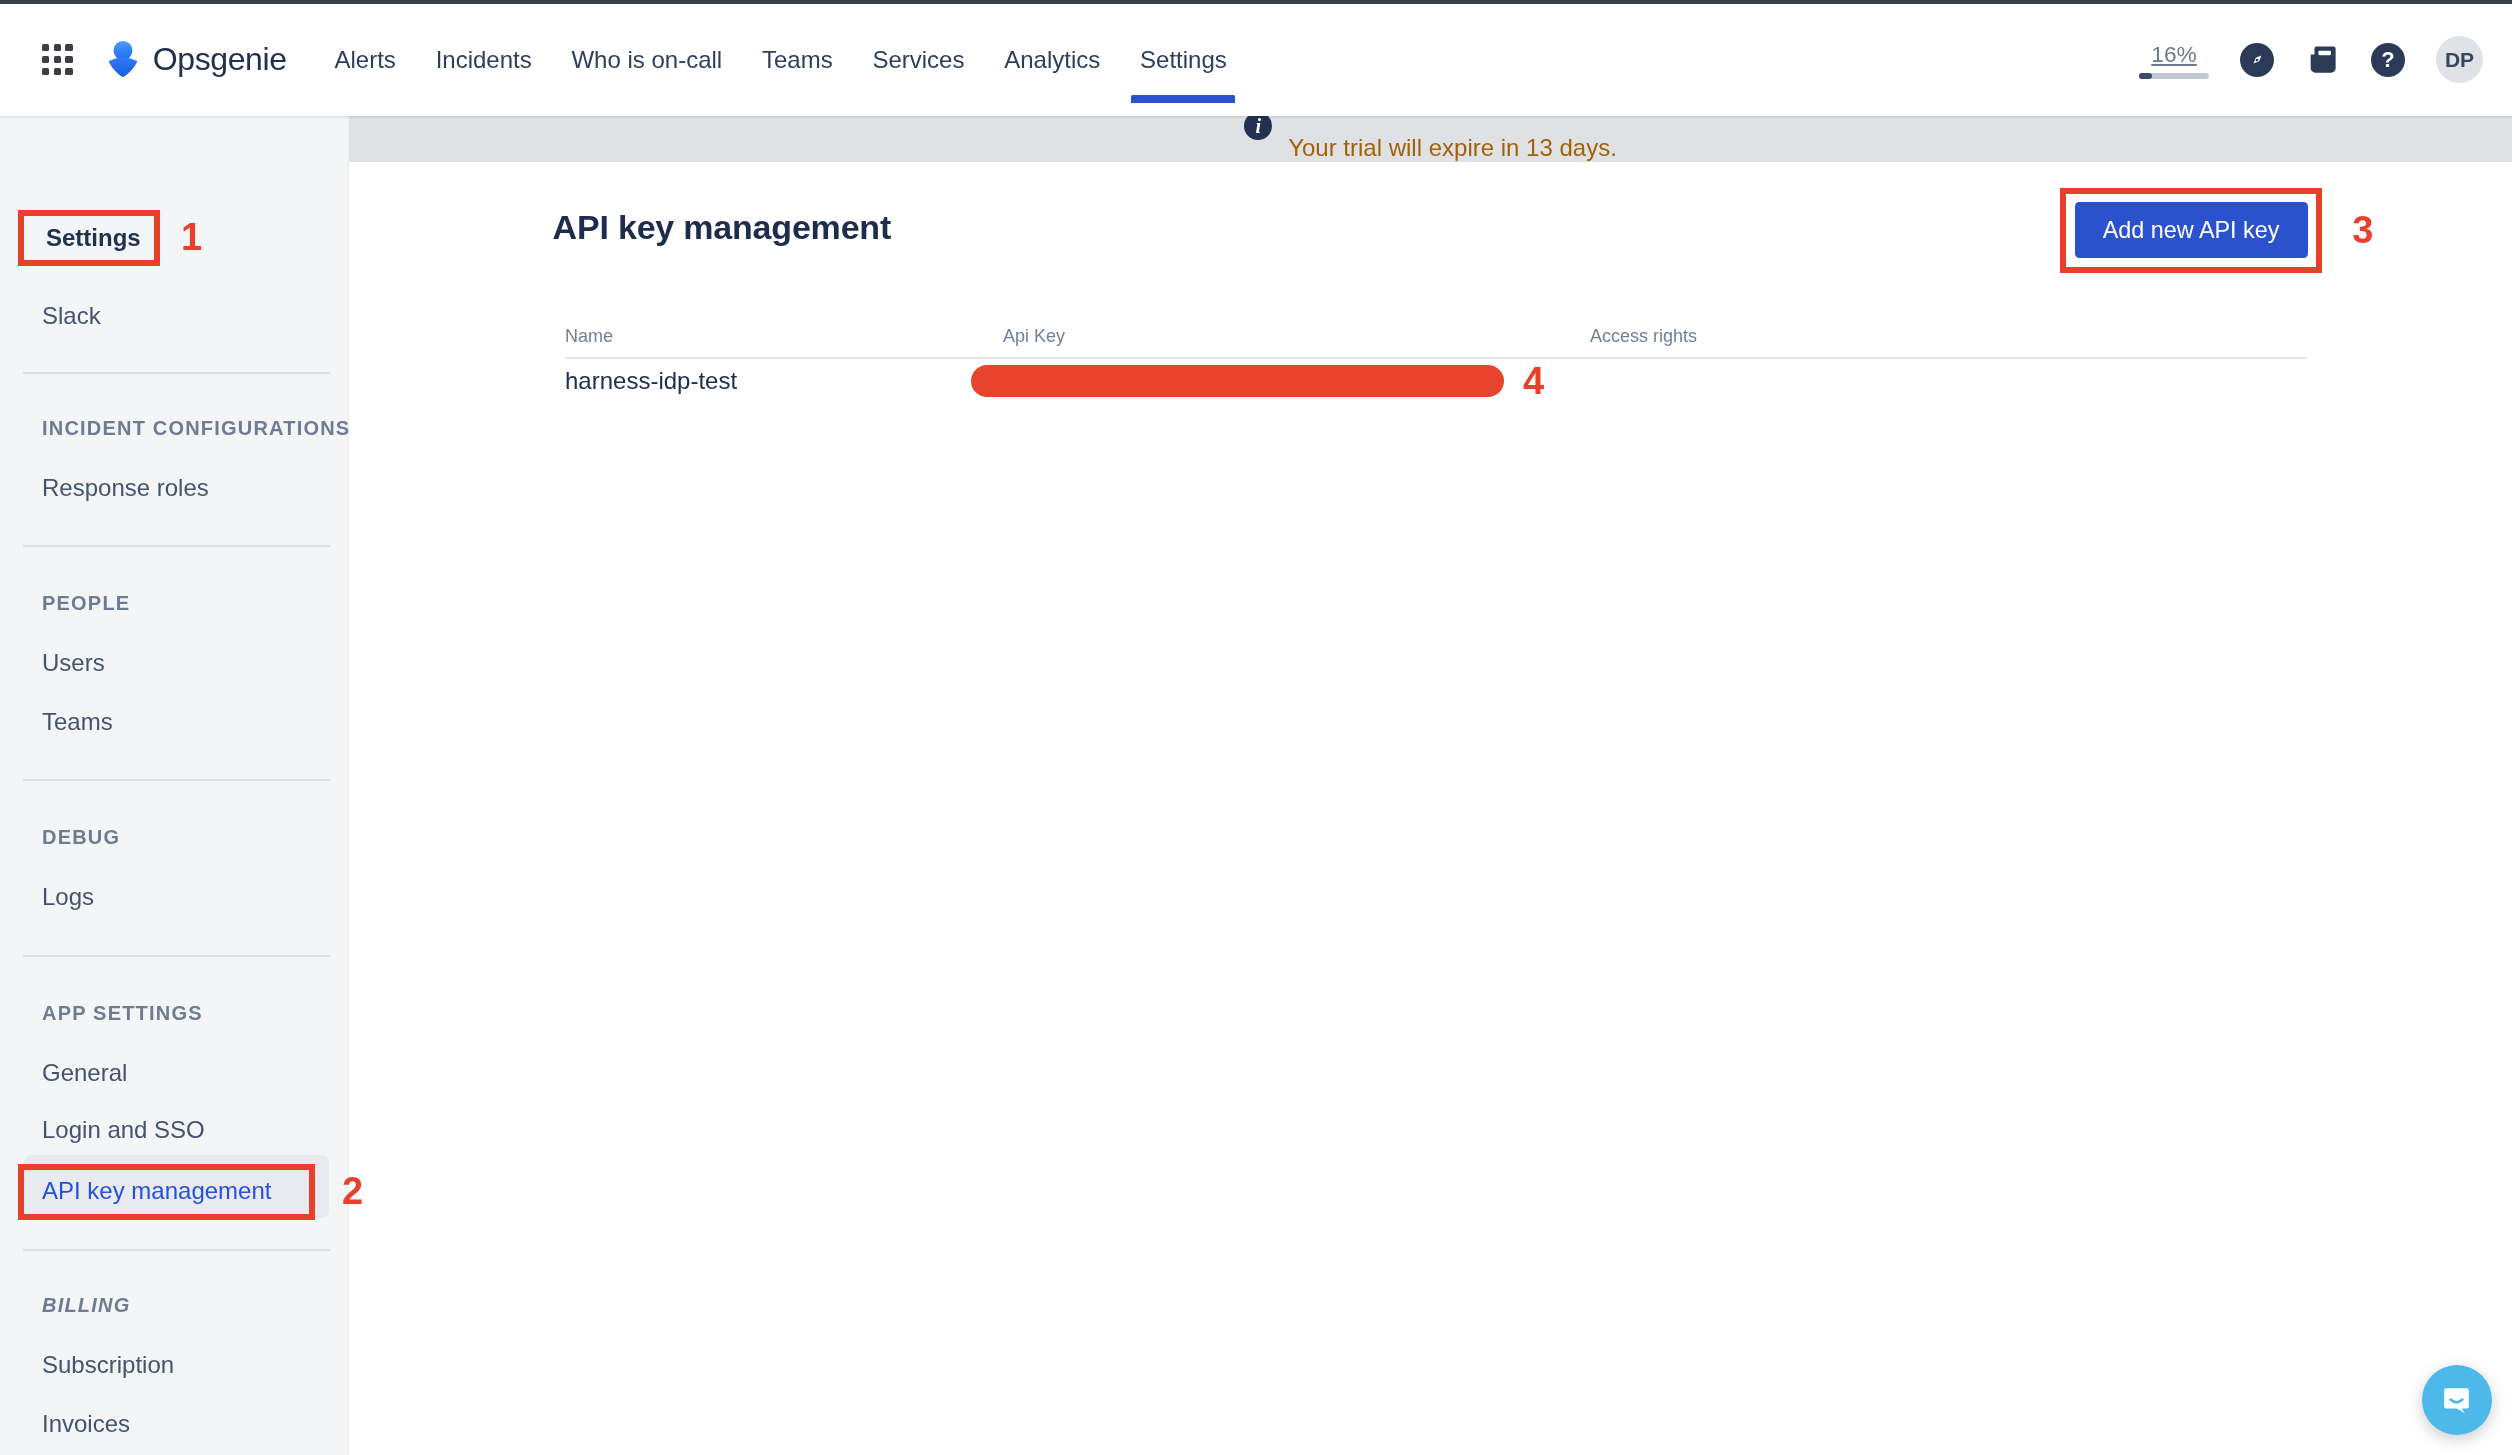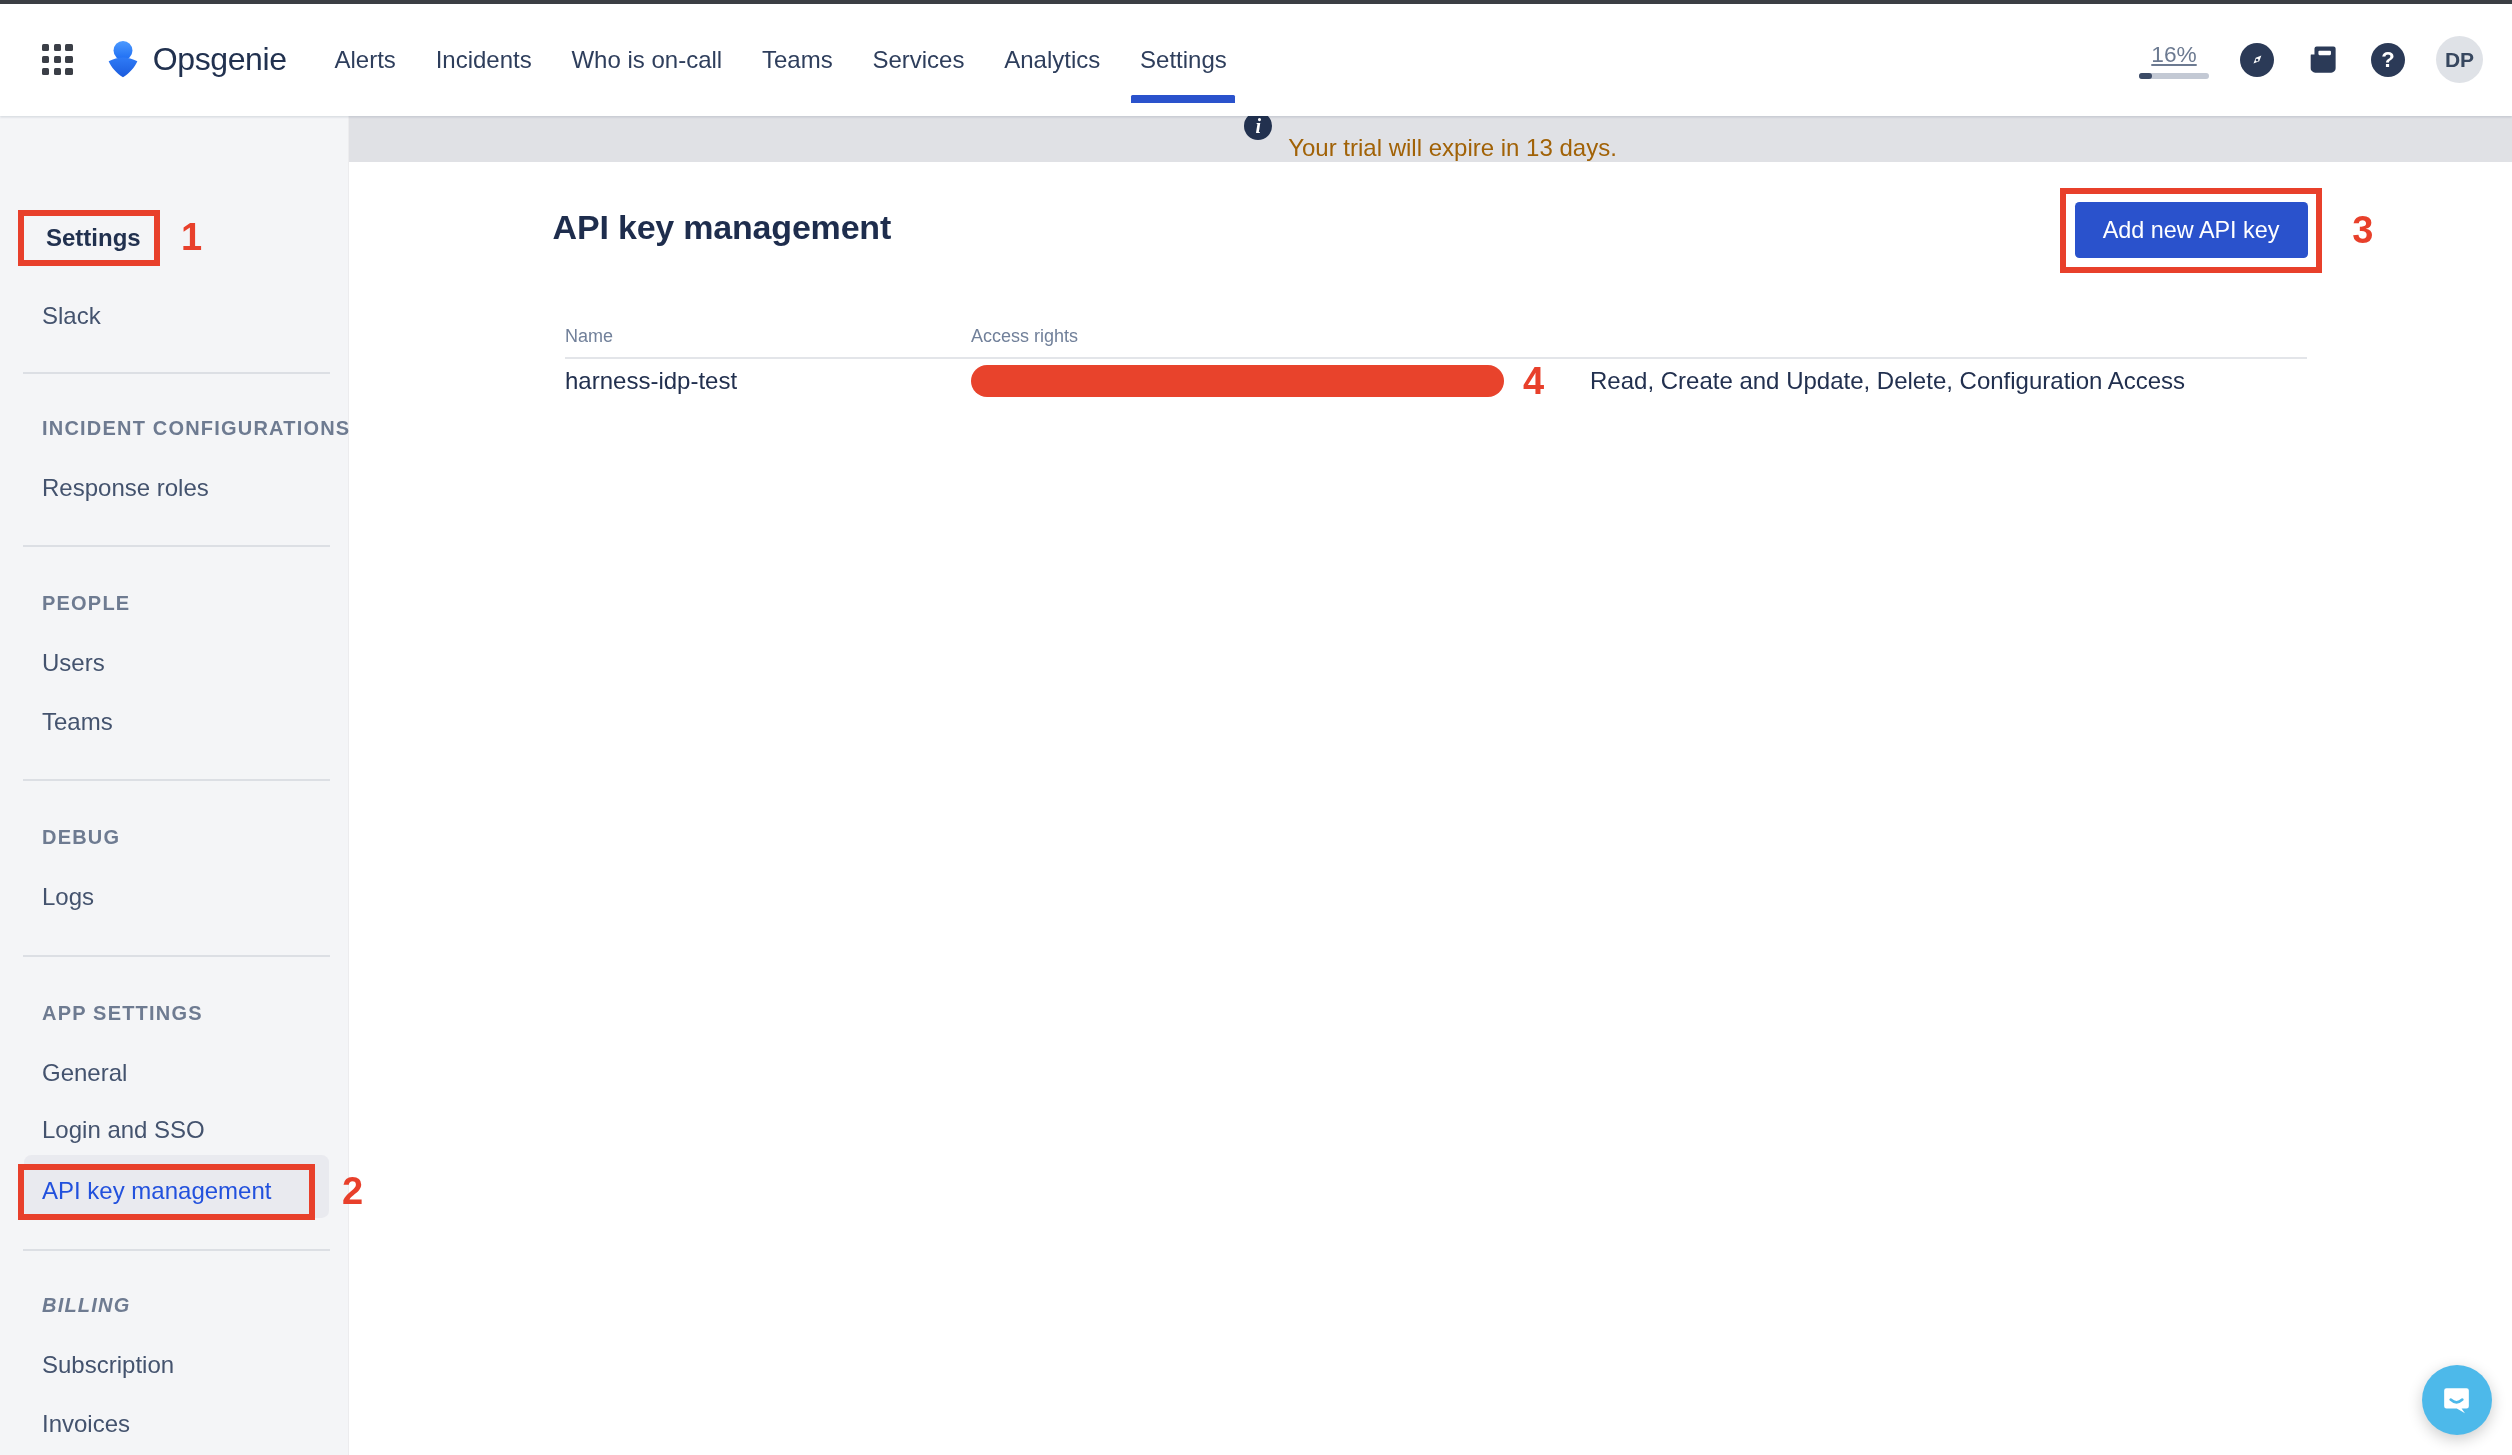--- a/index.html
+++ b/index.html
@@ -210,29 +210,29 @@
     <h1 class="page-title">API key management</h1>
     <div class="addbtn-wrap">
       <button class="addbtn">Add new API key</button>
       <span class="ann ann-btn">3</span>
     </div>
   </div>
 
   <div class="table">
     <div class="thead">
       <div>Name</div>
+      <div class="th-apikey">Api Key</div>
       <div>Access rights</div>
     </div>
     <div class="trow">
       <div>harness-idp-test</div>
       <div class="keycell">
         <span class="redpill"></span>
         <span class="ann ann-inline">4</span>
       </div>
-      <div>Read, Create and Update, Delete, Configuration Access</div>
     </div>
   </div>
 </main>
 
 <div class="chat-fab">
   <svg width="37" height="37" viewBox="0 0 24 24">
     <path fill="#fff" d="M5.5 4h13A1.5 1.5 0 0 1 20 5.5v10.2a1.5 1.5 0 0 1-1.5 1.5h-3.2l2.2 3.1-5.3-3.1H5.5A1.5 1.5 0 0 1 4 15.7V5.5A1.5 1.5 0 0 1 5.5 4z"></path>
     <path d="M8.2 11.4c1.3 1.2 2.5 1.8 3.8 1.8s2.5-.6 3.8-1.8" stroke="#4db9ea" stroke-width="1.7" fill="none" stroke-linecap="round"></path>
   </svg>
 </div>

